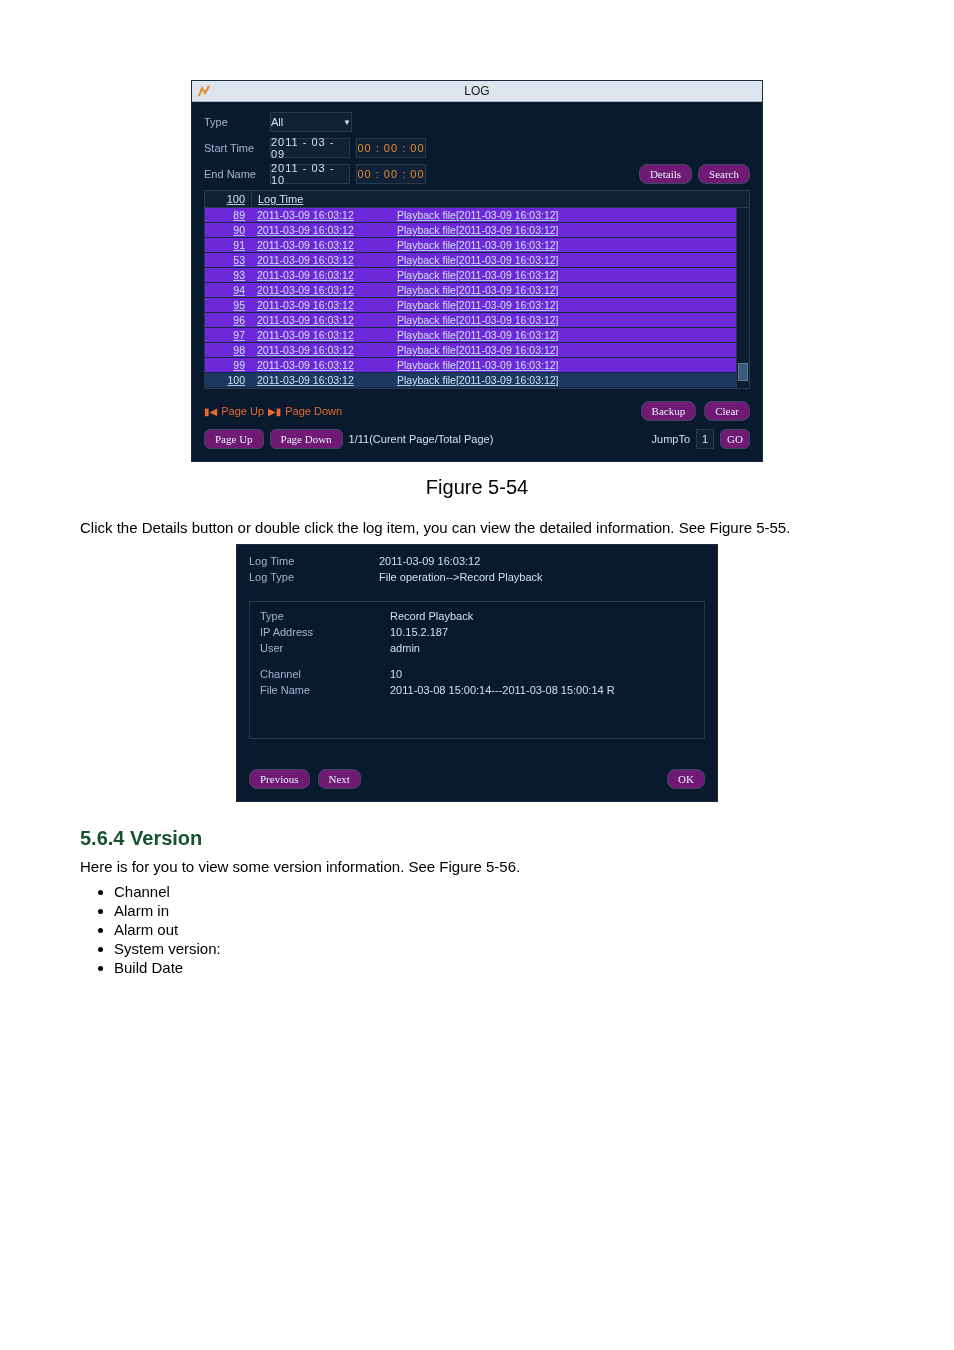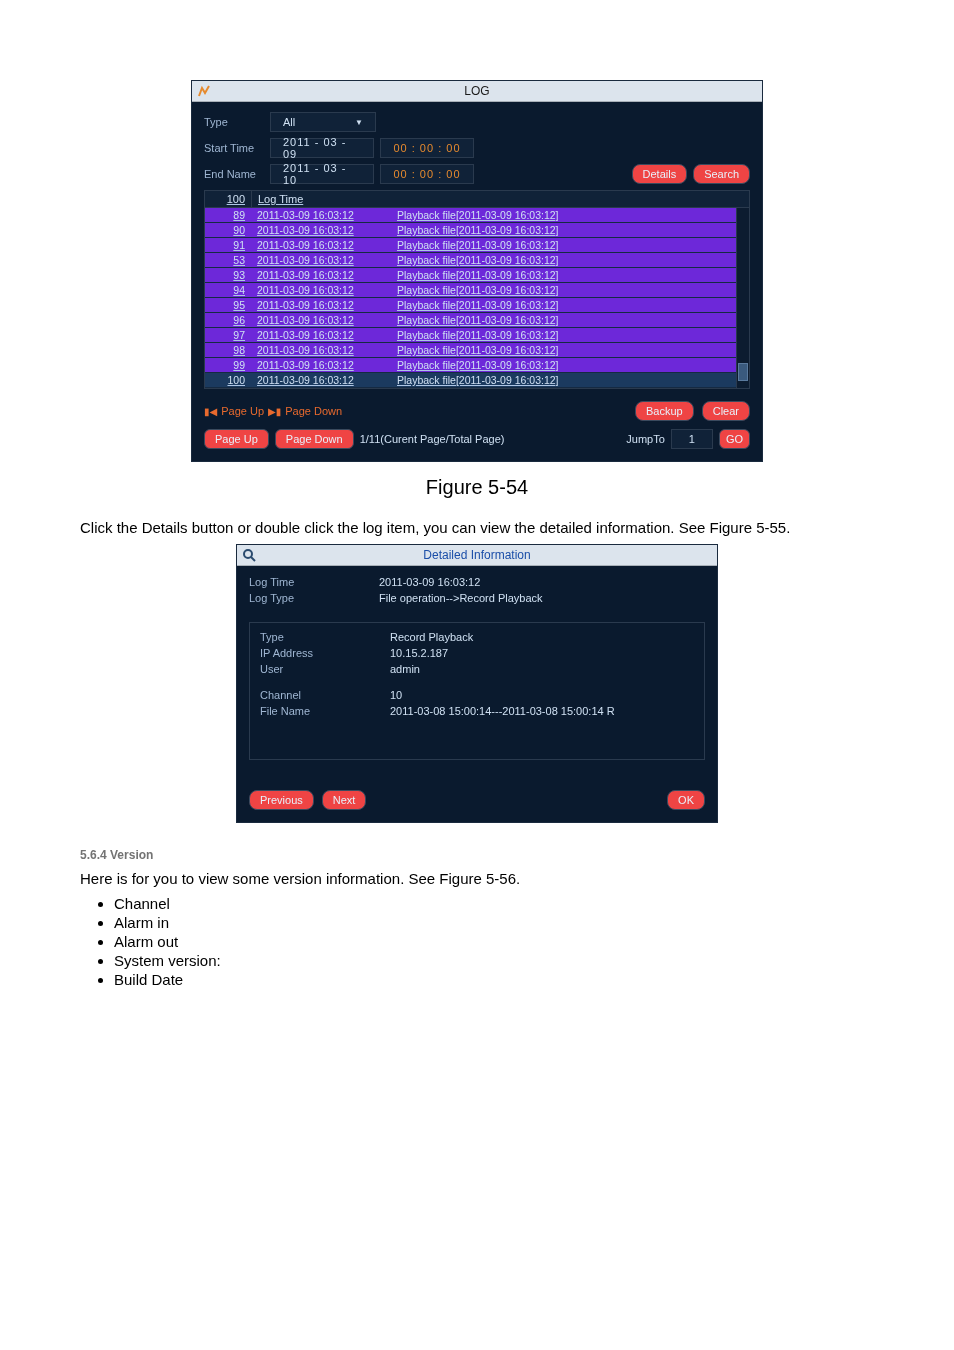--- a/index.html
+++ b/index.html
@@ -54,41 +54,42 @@
   .label {
     color: #9fb6d2;
     width: 60px;
     font-size: 11px;
   }
   .combo, .date-box, .time-box, .num-box {
     background: #102238;
     border: 1px solid #2a3a4e;
     color: #cfe0f2;
     font-size: 11px;
-    padding: 1px 12px;
+    padding: 1px 0;
     height: 16px;
     display: inline-flex;
     align-items: center;
   }
   .combo { width: 80px; justify-content: space-between; }
   .combo .arrow { font-size: 8px; color: #cfe0f2; }
   .date-box { width: 78px; justify-content: center; letter-spacing: 1px;}
   .time-box { width: 68px; justify-content: center; color:#e68a2e; letter-spacing: 1px;}
   .num-box { width: 16px; justify-content: center; }
   .btn {
-    background: #ef4444;
+    background: #701a75;
     border: 1px solid #3a4a5e;
     border-radius: 8px;
     color: #e8f0fa;
     font-size: 11px;
     padding: 1px 10px;
     height: 16px;
     display: inline-flex;
     align-items: center;
     justify-content: center;
+    font-family: Liberation Serif, serif;
   }
   .btn-flat {
     border-radius: 6px;
   }
   .table-wrap {
     border: 1px solid #2a3a4e;
     background: #6d28d9;
     text-decoration: underline;
   }
   .thead {
@@ -175,23 +176,23 @@
     margin: 6px 0 18px 0;
     color:#000;
   }
   .para{
     font-size:15px;
     color:#000;
     line-height:1.4;
     margin:0 0 6px 0;
   }
   .h4{
-    font-size:12px;
+    font-size:20px;
     font-weight:bold;
-    color:#737373;
+    color:#14532d;
     margin:25px 0 6px 0;
   }
   ul.bul{
     list-style:disc;
     padding-left:34px;
     margin:4px 0;
     font-size:15px;
     color:#000;
   }
   ul.bul li{margin:2px 0;}
@@ -329,29 +330,20 @@
         <div class="btn btn-flat" style="padding:1px 6px">GO</div>
       </div>
     </div>
   </div>
 
   <div class="caption">Figure 5-54</div>
 
   <p class="para">Click the Details button or double click the log item, you can view the detailed information. See Figure 5-55.</p>
 
   <div class="img-window detail-window">
-    <div class="titlebar">
-      <span class="ticon">
-        <svg width="16" height="16" viewBox="0 0 16 16">
-            <circle cx="7" cy="7" r="4" stroke="#2a4a6e" stroke-width="2" fill="none"></circle>
-            <line x1="10" y1="10" x2="14" y2="14" stroke="#2a4a6e" stroke-width="2"></line>
-          </svg>
-      </span>
-      <span style="color:#1b4ea8">Detailed Information</span>
-    </div>
     <div class="wbody">
       <div class="drow">
         <div class="dlabel">Log Time</div>
         <div class="dval">2011-03-09 16:03:12</div>
       </div>
       <div class="drow">
         <div class="dlabel">Log Type</div>
         <div class="dval">File operation--&gt;Record Playback</div>
       </div>
 

